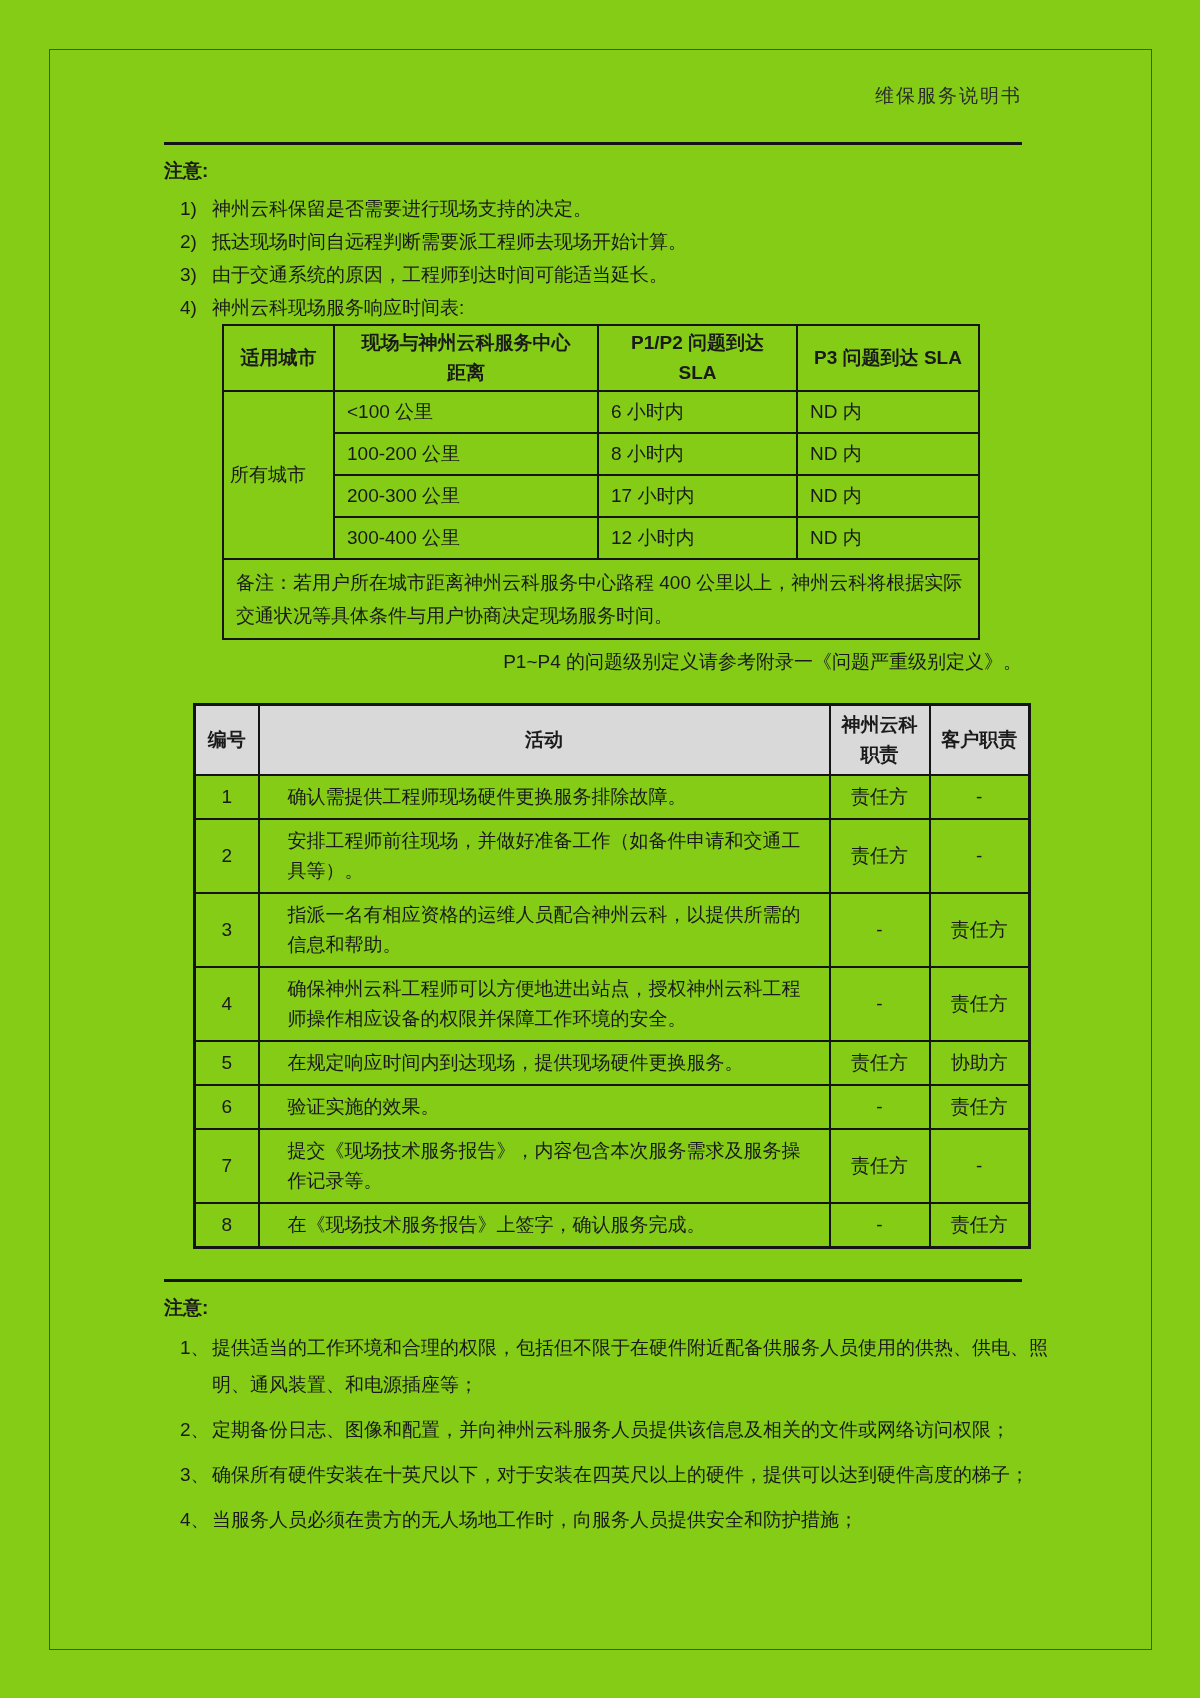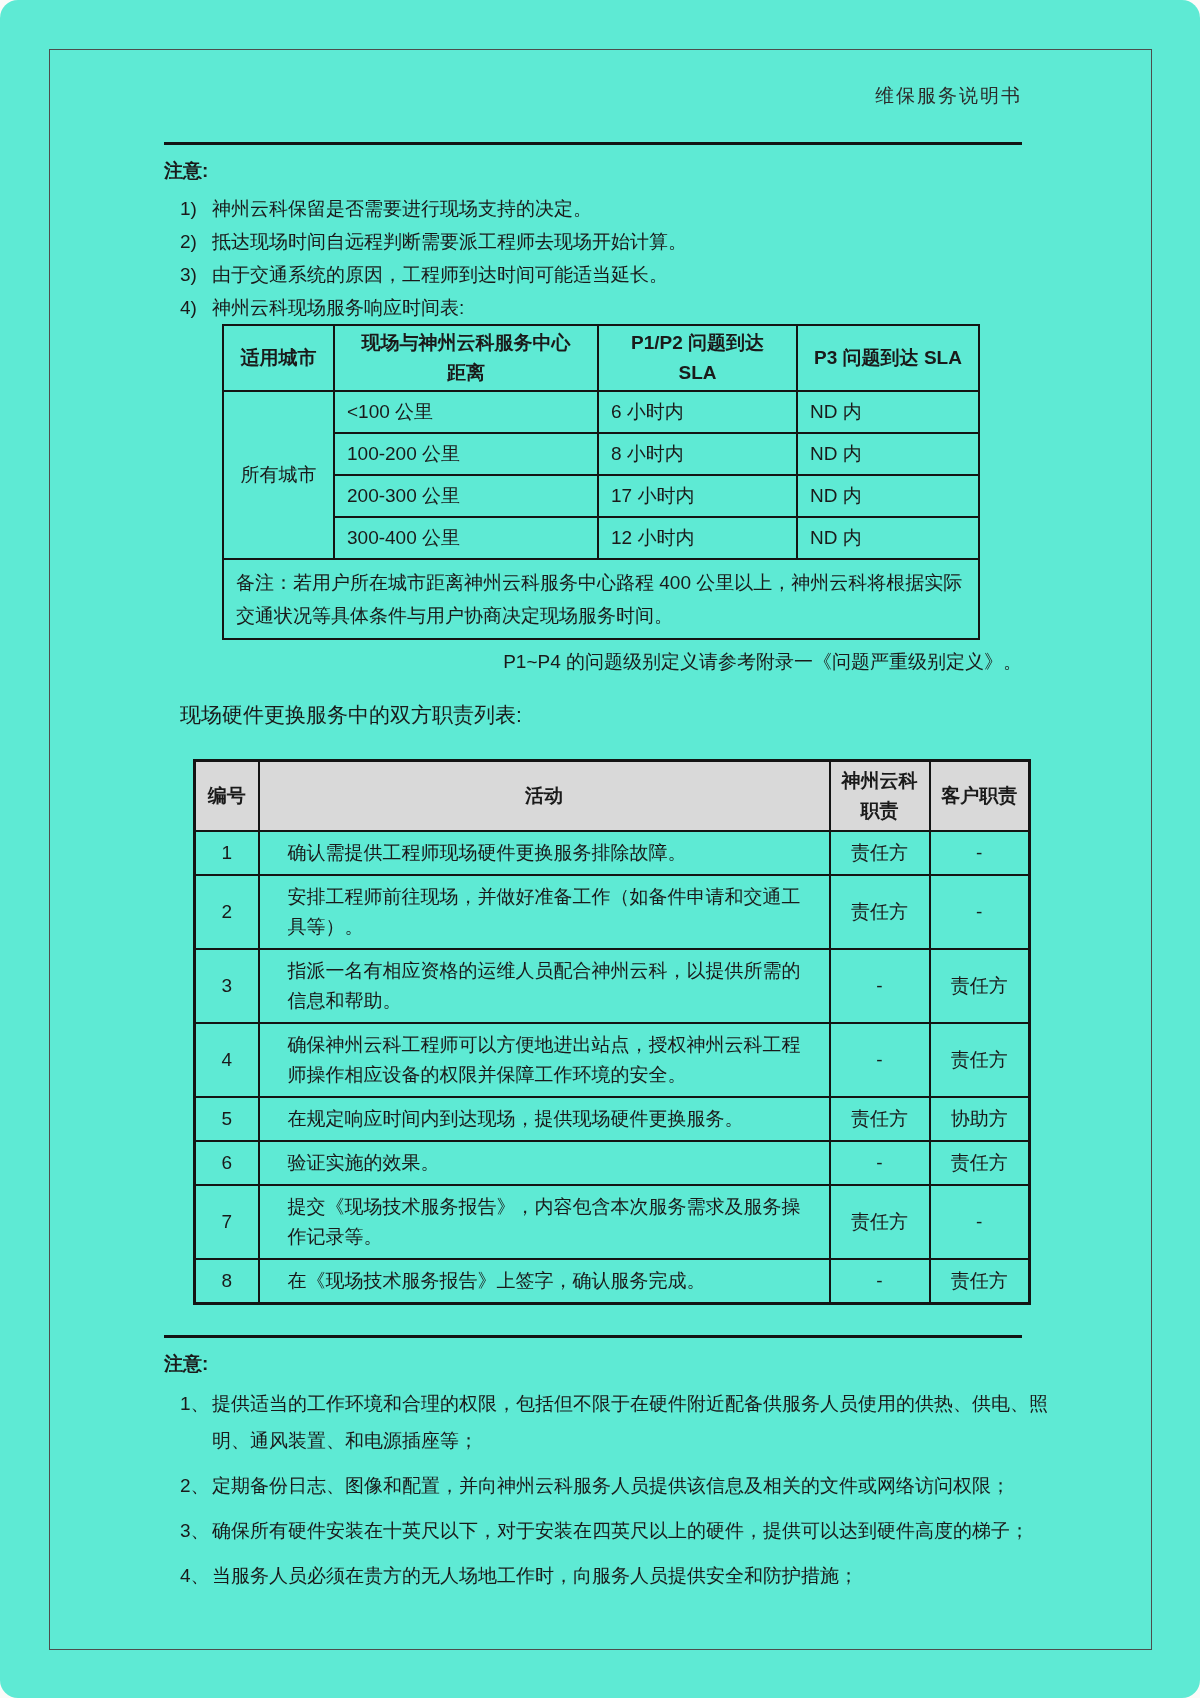--- a/index.html
+++ b/index.html
@@ -1,23 +1,22 @@
 <!DOCTYPE html>
 <html><head>
 <meta charset="utf-8">
 <style>
   html,body{margin:0;padding:0;background:#fbfbf9;}
   .page{
     position:relative;
     width:1200px;height:1698px;
-    background:#5eead4;
+    background:#84cc16;
     font-family:"Liberation Sans","DejaVu Sans",sans-serif;
     color:#1a1a1a;
     overflow:hidden;
-    border-radius:18px;
   }
   .page-border{
     position:absolute;left:49px;top:49px;width:1101px;height:1599px;
     border:1.5px solid #4d4d4d;
   }
   .content{
     position:absolute;left:164px;top:84px;width:858px;
   }
   .doc-title{
     text-align:right;
@@ -29,21 +28,21 @@
   .note-label{margin-top:13px;font-size:19px;font-weight:bold;line-height:26px;}
   .top-list{margin-top:8px;}
   .list-item{display:flex;font-size:19px;line-height:33px;}
   .list-item .num{width:48px;flex:0 0 48px;padding-left:16px;box-sizing:border-box;}
   .list-item .txt{flex:1;}
   table{border-collapse:collapse;table-layout:fixed;}
   .sla-table{margin-left:58px;width:756px;border:2px solid #141414;}
   .sla-table th,.sla-table td{border:2px solid #141414;font-size:19px;}
   .sla-table th{font-weight:bold;text-align:center;line-height:30px;padding:2px 6px;white-space:pre-line;}
   .sla-table td{line-height:30px;height:32px;padding:4px 12px;text-align:left;}
-  .sla-table td.city{text-align:center;padding:0 6px;}
+  .sla-table td.city{padding:0 6px;}
   .sla-table td.remark{line-height:33px;padding:6px 12px;height:auto;}
   .footnote{margin-top:10px;margin-left:66px;font-size:19px;line-height:24px;text-align:right;}
   .section-title{margin-top:26px;margin-left:16px;font-size:21px;line-height:30px;font-weight:500;}
   .duty-table{margin-top:29px;margin-left:29px;width:835px;border:3px solid #141414;}
   .duty-table th,.duty-table td{border:2px solid #141414;font-size:19px;}
   .duty-table th{font-weight:bold;text-align:center;background:#d9d9d9;line-height:30px;padding:4px 6px;white-space:pre-line;}
   .duty-table td{line-height:30px;padding:6px 28px;text-align:left;}
   .duty-table td.c{text-align:center;padding:6px 4px;}
   .rule-bottom{margin-top:30px;width:858px;}
   .intro-line{margin-top:16px;margin-left:16px;font-size:19px;line-height:26px;}
@@ -136,21 +135,20 @@
           <td>ND 内</td>
         </tr>
         <tr>
           <td class="remark" colspan="4">备注：若用户所在城市距离神州云科服务中心路程 400 公里以上，神州云科将根据实际交通状况等具体条件与用户协商决定现场服务时间。</td>
         </tr>
       </tbody>
     </table>
 
     <div class="footnote">P1~P4 的问题级别定义请参考附录一《问题严重级别定义》。</div>
 
-    <div class="section-title">现场硬件更换服务中的双方职责列表:</div>
 
     <table class="duty-table">
       <colgroup>
         <col class="col-no">
           <col class="col-act">
           <col class="col-vendor">
           <col class="col-cust">
       </colgroup>
       <tbody>
         <tr>

